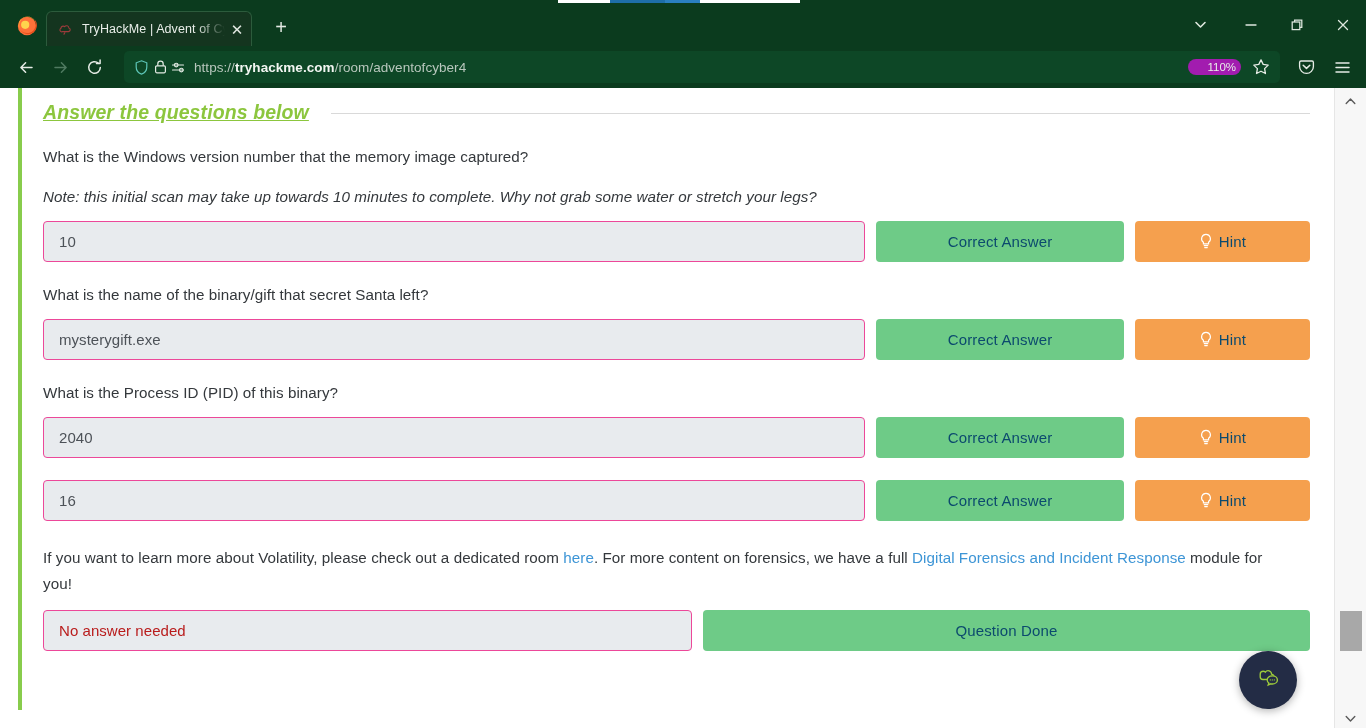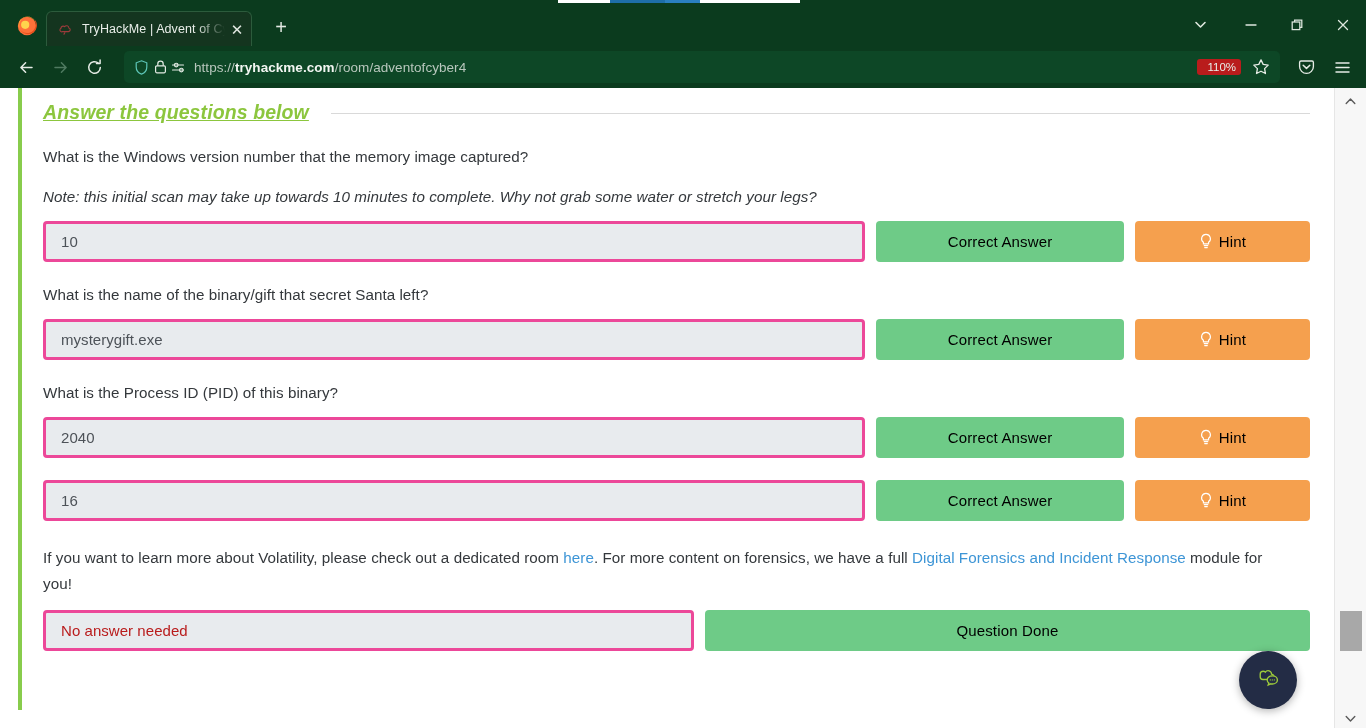--- a/index.html
+++ b/index.html
@@ -154,23 +154,23 @@
     white-space: nowrap;
     overflow: hidden;
     margin-left: 3px;
     letter-spacing: .05px;
   }
   #url-text b { color: #f2f6f2; font-weight: 600; }
   #zoom-badge {
     flex: 0 0 auto;
     color: #e7eee8;
     font-size: 11.5px;
-    background: #b91c1c;
-    border-radius: 3px;
-    padding: 2px 5px 2px 10px;
+    background: #a21caf;
+    border-radius: 8px;
+    padding: 2px 5px 2px 19px;
     margin-right: 4px;
   }
   #bookmark-star { flex: 0 0 auto; width: 26px; height:26px; display:flex; align-items:center; justify-content:center; color:#e6ece6; }
 
   #toolbar-right { display: flex; align-items: center; gap: 4px; flex: 0 0 auto; }
 
   
   #page-viewport {
     position: relative;
     width: 1366px;
@@ -247,36 +247,36 @@
   .answer-row {
     display: flex;
     align-items: stretch;
     gap: 11px;
     margin-top: 13px;
   }
   .answer-input {
     flex: 1 1 auto;
     height: 41px;
     background: #e8ebee;
-    border: 3px solid #ec4899;
+    border: 1px solid #ec4899;
     border-radius: 4px;
     display: flex;
     align-items: center;
     padding-left: 15px;
     font-size: 15px;
     color: #4d5258;
     letter-spacing: .05px;
     max-width: 822px;
   }
   .answer-input.placeholder { color: #b91c1c; }
 
   .btn {
     border: none;
     border-radius: 4px;
-    color: #000000;
+    color: #0c4a6e;
     font-size: 15px;
     font-family: "Liberation Sans", sans-serif;
     display: flex;
     align-items: center;
     justify-content: center;
     gap: 6px;
     letter-spacing: .15px;
     height: 41px;
   }
   .btn-correct {

